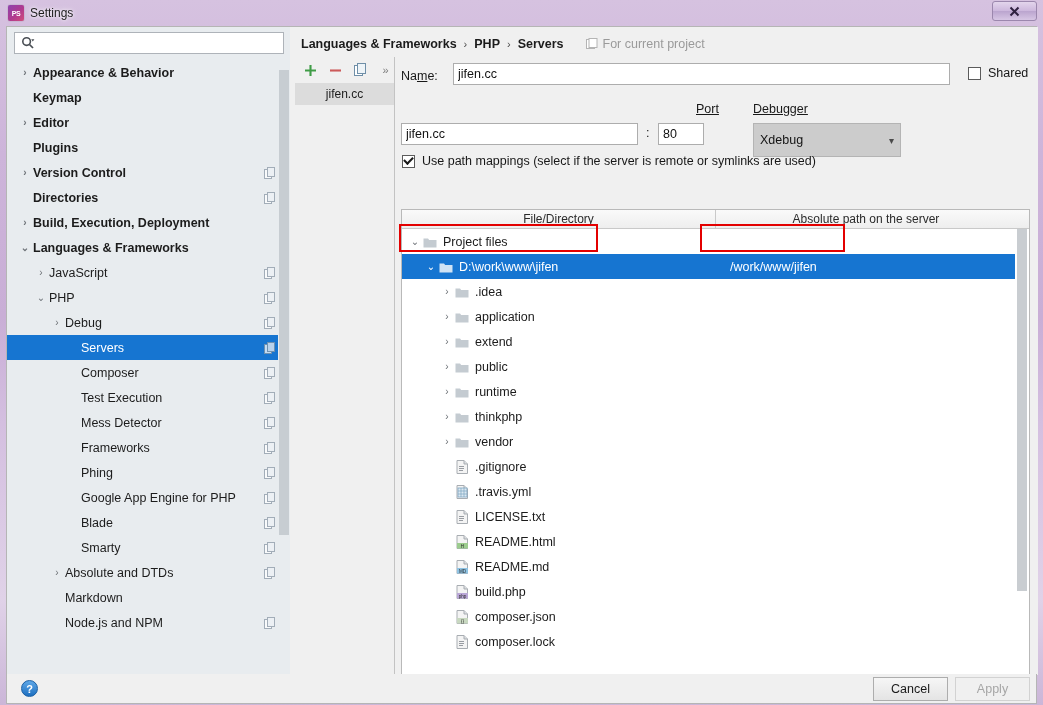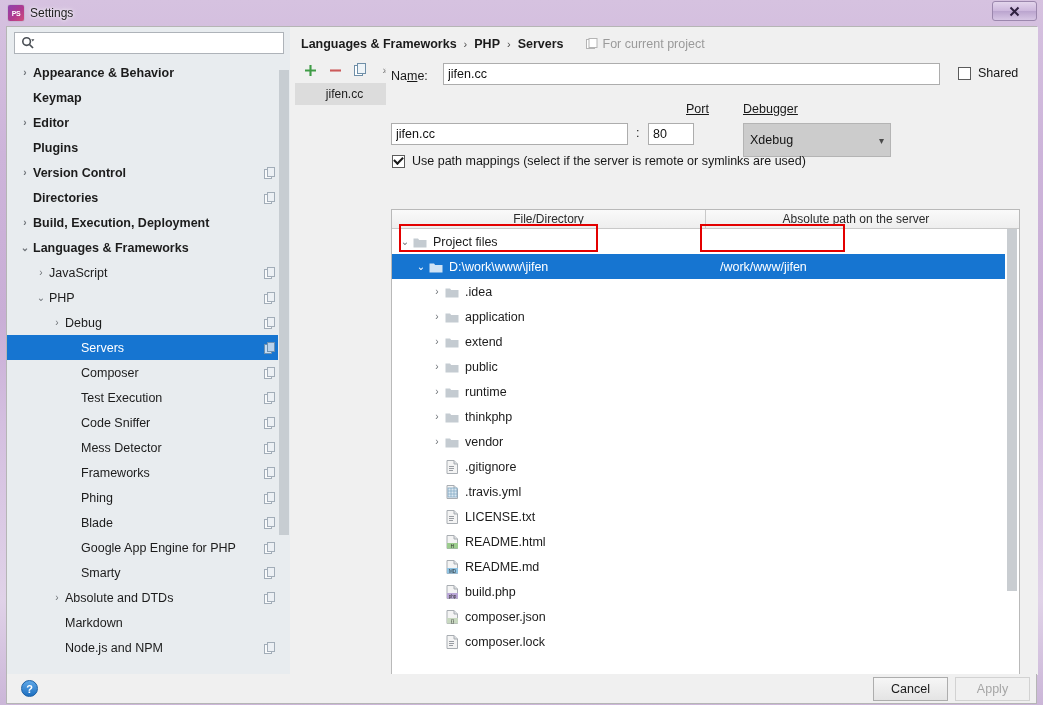--- a/index.html
+++ b/index.html
@@ -180,21 +180,21 @@
   .sl-item {
     height: 22px; display: flex; align-items: center;
     justify-content: center;
     font-size: 12px; color: #1c1c1c;
     background: #dcdcdc;
     cursor: default;
   }
 
   
   #form {
-    position: absolute; left: 91px; top: 30px;
+    position: absolute; left: 101px; top: 30px;
     width: 590px; height: 618px;
     background: #f0f0f0;
   }
   .frow { position: absolute; }
   .flabel { font-size: 12.5px; color: #181818; }
   .ul { text-decoration: underline; }
   .tfield {
     border: 1px solid #adadad;
     background: #fff;
     height: 22px;
@@ -443,61 +443,53 @@
           <div class="tnode ind3">
             <span class="arrow"></span>
             <span class="lbl">Test Execution</span>
             <span class="cfg-icon"><svg width="12" height="12" viewBox="0 0 12 12">
                 <rect x="0.5" y="2.5" width="7" height="9" stroke="#8b99a6" fill="#ffffff" stroke-width="1"></rect>
                 <rect x="3.5" y="0.5" width="7" height="9" stroke="#8b99a6" fill="#eef2f6" stroke-width="1"></rect>
               </svg></span>
           </div>
           <div class="tnode ind3">
             <span class="arrow"></span>
-            <span class="lbl">Code Sniffer</span>
+            <span class="lbl">Mess Detector</span>
             <span class="cfg-icon"><svg width="12" height="12" viewBox="0 0 12 12">
                 <rect x="0.5" y="2.5" width="7" height="9" stroke="#8b99a6" fill="#ffffff" stroke-width="1"></rect>
                 <rect x="3.5" y="0.5" width="7" height="9" stroke="#8b99a6" fill="#eef2f6" stroke-width="1"></rect>
               </svg></span>
           </div>
           <div class="tnode ind3">
             <span class="arrow"></span>
-            <span class="lbl">Mess Detector</span>
+            <span class="lbl">Frameworks</span>
             <span class="cfg-icon"><svg width="12" height="12" viewBox="0 0 12 12">
                 <rect x="0.5" y="2.5" width="7" height="9" stroke="#8b99a6" fill="#ffffff" stroke-width="1"></rect>
                 <rect x="3.5" y="0.5" width="7" height="9" stroke="#8b99a6" fill="#eef2f6" stroke-width="1"></rect>
               </svg></span>
           </div>
           <div class="tnode ind3">
             <span class="arrow"></span>
-            <span class="lbl">Frameworks</span>
+            <span class="lbl">Phing</span>
             <span class="cfg-icon"><svg width="12" height="12" viewBox="0 0 12 12">
                 <rect x="0.5" y="2.5" width="7" height="9" stroke="#8b99a6" fill="#ffffff" stroke-width="1"></rect>
                 <rect x="3.5" y="0.5" width="7" height="9" stroke="#8b99a6" fill="#eef2f6" stroke-width="1"></rect>
               </svg></span>
           </div>
           <div class="tnode ind3">
             <span class="arrow"></span>
-            <span class="lbl">Phing</span>
+            <span class="lbl">Google App Engine for PHP</span>
             <span class="cfg-icon"><svg width="12" height="12" viewBox="0 0 12 12">
                 <rect x="0.5" y="2.5" width="7" height="9" stroke="#8b99a6" fill="#ffffff" stroke-width="1"></rect>
                 <rect x="3.5" y="0.5" width="7" height="9" stroke="#8b99a6" fill="#eef2f6" stroke-width="1"></rect>
               </svg></span>
           </div>
           <div class="tnode ind3">
             <span class="arrow"></span>
             <span class="lbl">Blade</span>
-            <span class="cfg-icon"><svg width="12" height="12" viewBox="0 0 12 12">
-                <rect x="0.5" y="2.5" width="7" height="9" stroke="#8b99a6" fill="#ffffff" stroke-width="1"></rect>
-                <rect x="3.5" y="0.5" width="7" height="9" stroke="#8b99a6" fill="#eef2f6" stroke-width="1"></rect>
-              </svg></span>
-          </div>
-          <div class="tnode ind3">
-            <span class="arrow"></span>
-            <span class="lbl">Google App Engine for PHP</span>
             <span class="cfg-icon"><svg width="12" height="12" viewBox="0 0 12 12">
                 <rect x="0.5" y="2.5" width="7" height="9" stroke="#8b99a6" fill="#ffffff" stroke-width="1"></rect>
                 <rect x="3.5" y="0.5" width="7" height="9" stroke="#8b99a6" fill="#eef2f6" stroke-width="1"></rect>
               </svg></span>
           </div>
           <div class="tnode ind3">
             <span class="arrow"></span>
             <span class="lbl">Smarty</span>
             <span class="cfg-icon"><svg width="12" height="12" viewBox="0 0 12 12">
                 <rect x="0.5" y="2.5" width="7" height="9" stroke="#8b99a6" fill="#ffffff" stroke-width="1"></rect>

